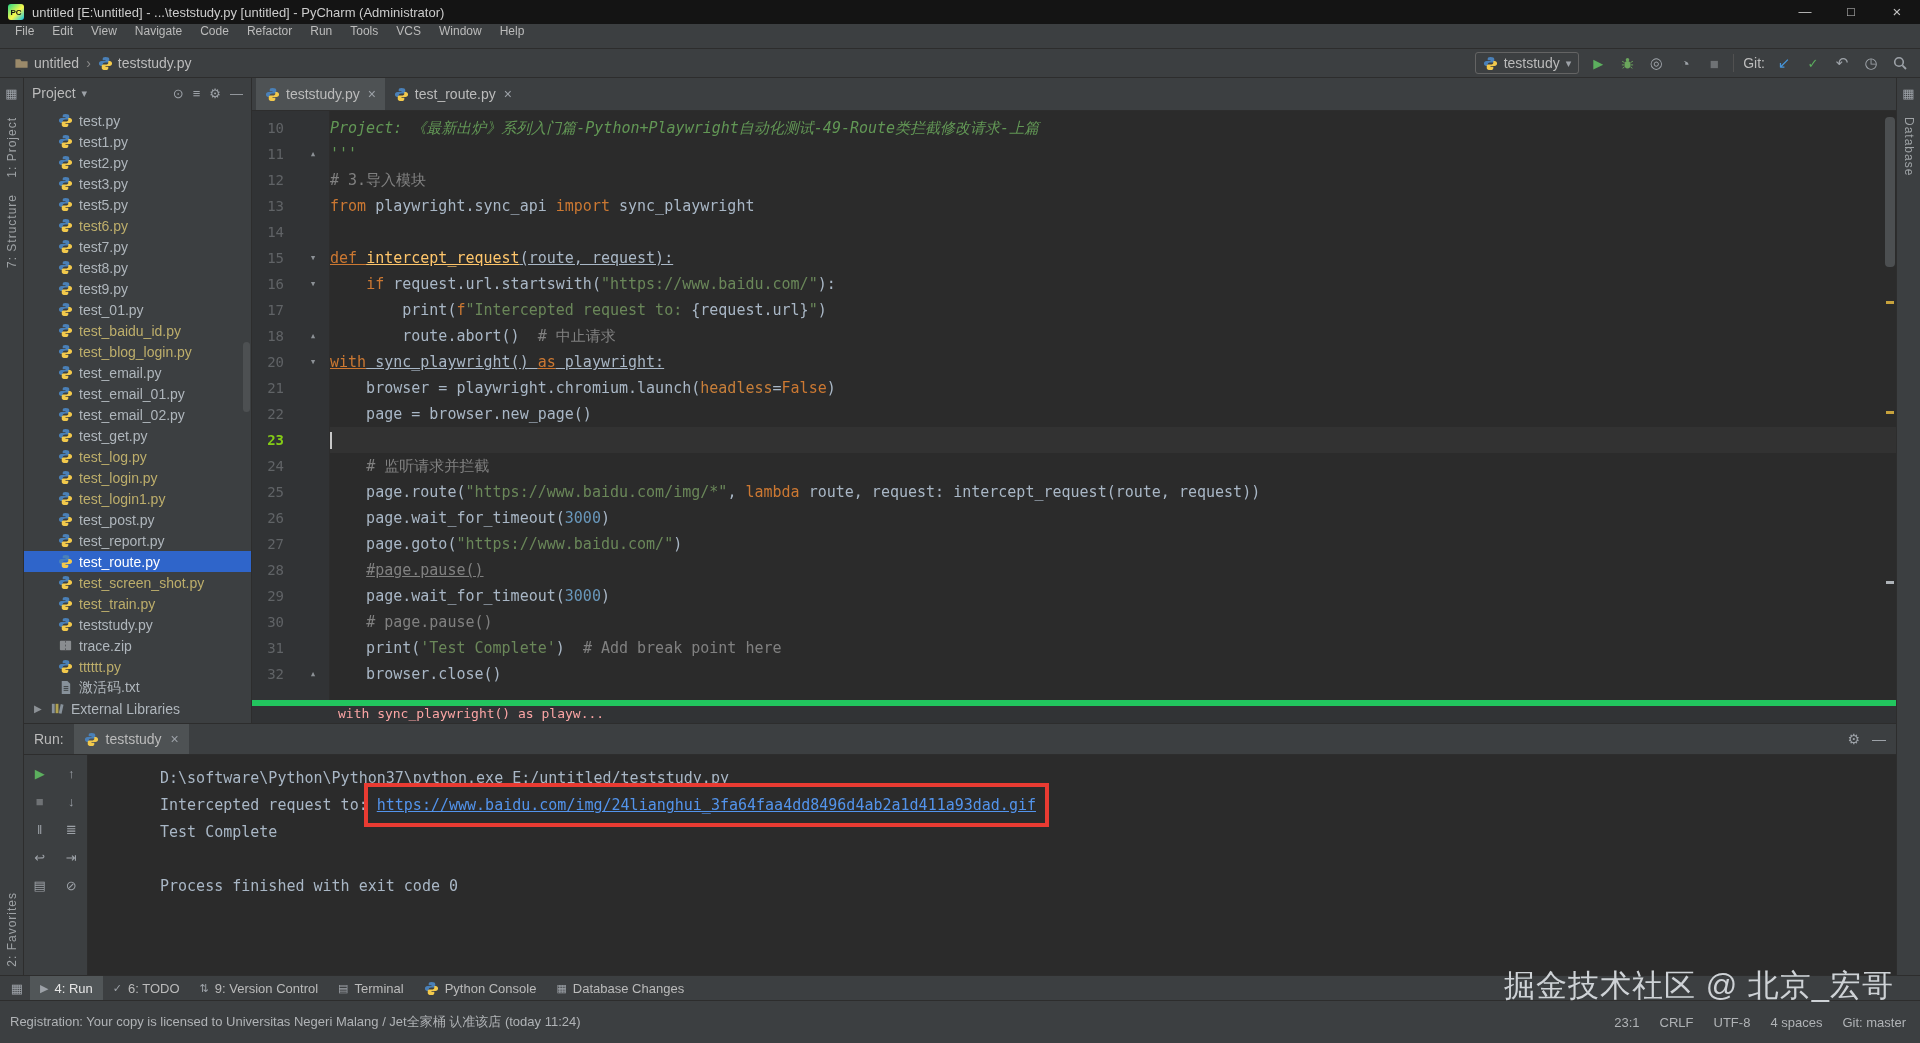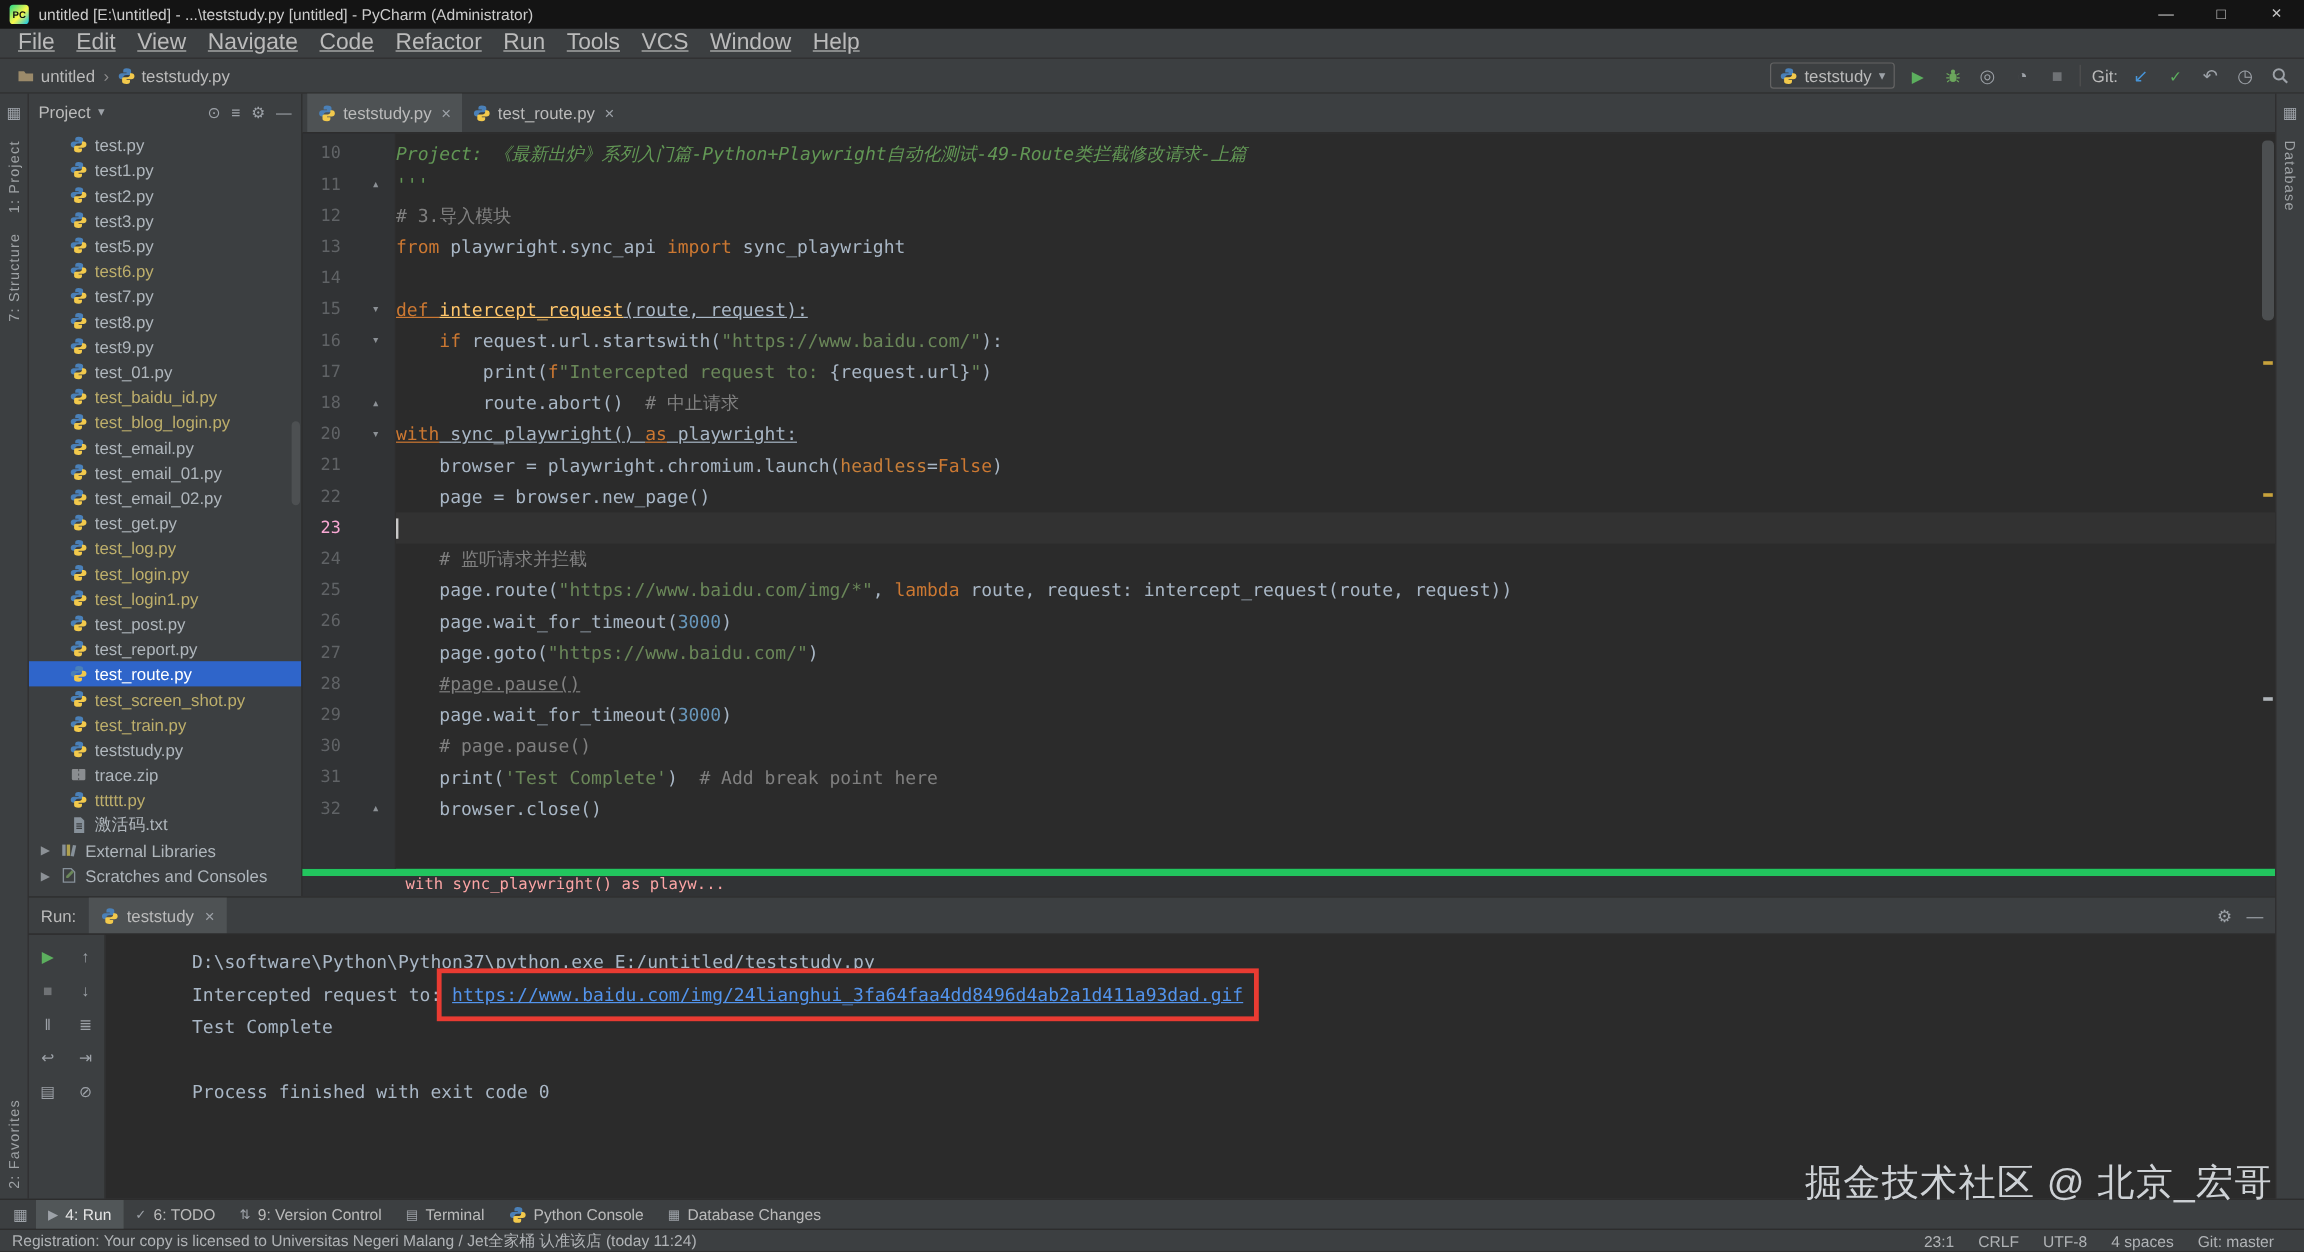--- a/index.html
+++ b/index.html
@@ -8,21 +8,21 @@
   .app { position:relative; width:1920px; height:1043px; display:flex; flex-direction:column; }
 
   
   .titlebar { height:24px; background:#141414; display:flex; align-items:center; gap:8px; padding-left:8px; font-size:13px; color:#cccccc; flex:0 0 auto; }
   .app-logo { width:16px; height:16px; border-radius:3px; background:linear-gradient(135deg,#21d789,#fcf84a 55%,#07c3f2); font-size:8px; font-weight:bold; color:#101010; display:flex; align-items:center; justify-content:center; }
   .win-controls { margin-left:auto; display:flex; height:24px; }
   .win-controls span { width:46px; text-align:center; line-height:24px; color:#c4c4c4; font-size:13px; }
   .win-controls span:last-child { font-size:15px; }
 
   
-  .menubar { height:25px; background:#3c3f41; border-bottom:1px solid #2d2d2d; display:flex; align-items:center; padding-left:6px; font-size:19px; flex:0 0 auto;text-decoration:underline; }
+  .menubar { height:25px; background:#3c3f41; border-bottom:1px solid #2d2d2d; display:flex; padding-left:6px; font-size:12px; flex:0 0 auto; }
   .menu-item { padding:0 9px; color:#bbbbbb; }
 
   
   .navbar { height:29px; background:#3c3f41; border-bottom:1px solid #2d2d2d; display:flex; align-items:center; padding:0 10px; font-size:14px; flex:0 0 auto; }
   .crumbs { display:flex; align-items:center; }
   .crumb { display:flex; align-items:center; gap:5px; padding:0 4px; color:#bbbbbb; }
   .crumb-sep { color:#8a8a8a; padding:0 3px; }
   .nav-right { margin-left:auto; display:flex; align-items:center; gap:9px; }
   .run-config { display:flex; align-items:center; gap:6px; height:22px; border:1px solid #646464; border-radius:3px; padding:0 7px; color:#bbbbbb; }
   .tb-icon { min-width:20px; height:20px; display:flex; align-items:center; justify-content:center; font-size:15px; color:#9da2a8; }
@@ -61,21 +61,21 @@
   
   .editor-col { flex:1 1 auto; display:flex; flex-direction:column; min-width:0; background:#2b2b2b; }
   .tabbar { height:33px; background:#3c3f41; border-bottom:1px solid #2d2d2d; display:flex; align-items:stretch; padding-left:4px; flex:0 0 auto; }
   .etab { display:flex; align-items:center; gap:6px; padding:0 9px; font-size:14px; color:#bbbbbb; }
   .etab.active { background:#4e5254; }
   .tab-close { color:#9da2a8; font-size:14px; margin-left:2px; }
   .editor { flex:1 1 auto; position:relative; min-height:0; padding-top:4px; font-family:"DejaVu Sans Mono",monospace; font-size:15px; overflow:hidden; }
   .gutter-bg { position:absolute; left:0; top:0; bottom:0; width:78px; background:#313335; border-right:1px solid #2d2d2d; }
   .eline { position:relative; display:flex; height:26px; line-height:26px; }
   .lnum { width:44px; flex:0 0 auto; text-align:right; padding-right:12px; color:#606366; font-size:14px; z-index:1; }
-  .eline.current .lnum { color:#f9a8d4; }
+  .eline.current .lnum { color:#84cc16;font-weight:bold; }
   .lfold { width:34px; flex:0 0 auto; text-align:center; color:#8c9196; font-size:11px; z-index:1; }
   .ltext { flex:1 1 auto; white-space:pre; color:#a9b7c6; }
   .eline.current .ltext { background:#323232; }
   .caret { display:inline-block; width:2px; height:17px; background:#c8c8c8; vertical-align:text-bottom; }
   .tok.d { color:#a9b7c6; }
   .tok.kw { color:#cc7832; }
   .tok.fn { color:#ffc66b; }
   .tok.str { color:#6a8759; }
   .tok.num { color:#6897bb; }
   .tok.com { color:#808080; }
@@ -103,21 +103,21 @@
   .tok.redbox { outline:4px solid #e93b32; outline-offset:9px; }
 
   
   .bottom-bar { height:25px; flex:0 0 auto; background:#3c3f41; border-top:1px solid #2d2d2d; display:flex; align-items:center; padding-left:4px; font-size:13px; color:#bbbbbb; }
   .bb-switcher { width:26px; text-align:center; color:#9da2a8; font-size:13px; }
   .bb-item { display:flex; align-items:center; gap:6px; padding:0 10px; height:25px; }
   .bb-item.active { background:#515658; color:#e6e6e6; }
   .bb-icon { color:#9da2a8; font-size:11px; display:flex; align-items:center; }
 
   
-  .status-bar { height:19px; flex:0 0 auto; background:#3c3f41; border-top:1px solid #2d2d2d; display:flex; align-items:center; padding:0 25px 0 10px; font-size:13px; color:#b0b3b6; }
+  .status-bar { height:43px; flex:0 0 auto; background:#3c3f41; border-top:1px solid #2d2d2d; display:flex; align-items:center; padding:0 14px 0 10px; font-size:13px; color:#b0b3b6; }
   .sb-left { display:flex; align-items:center; gap:8px; white-space:nowrap; overflow:hidden; }
   .sb-right { margin-left:auto; display:flex; align-items:center; gap:20px; white-space:nowrap; }
 
   .watermark { position:absolute; right:26px; bottom:36px; z-index:40; font-size:31px; color:#ced2d6; letter-spacing:1px; }
 </style>
 </head>
 <body>
 
 <div class="app">
 

